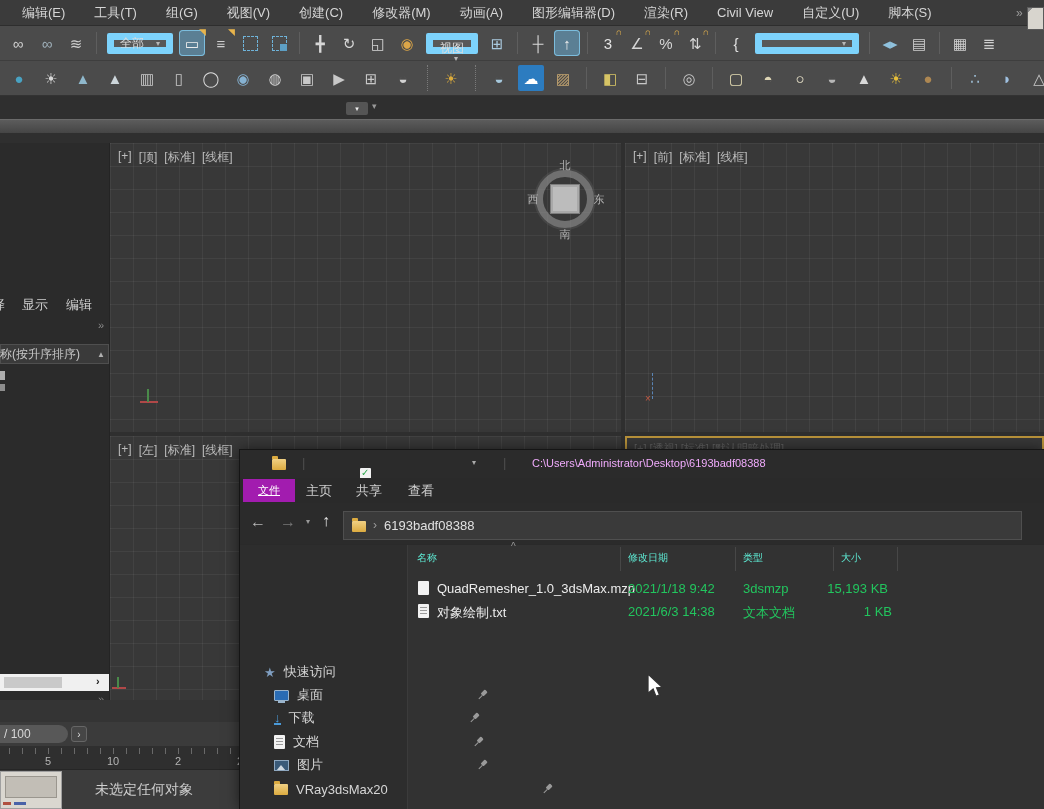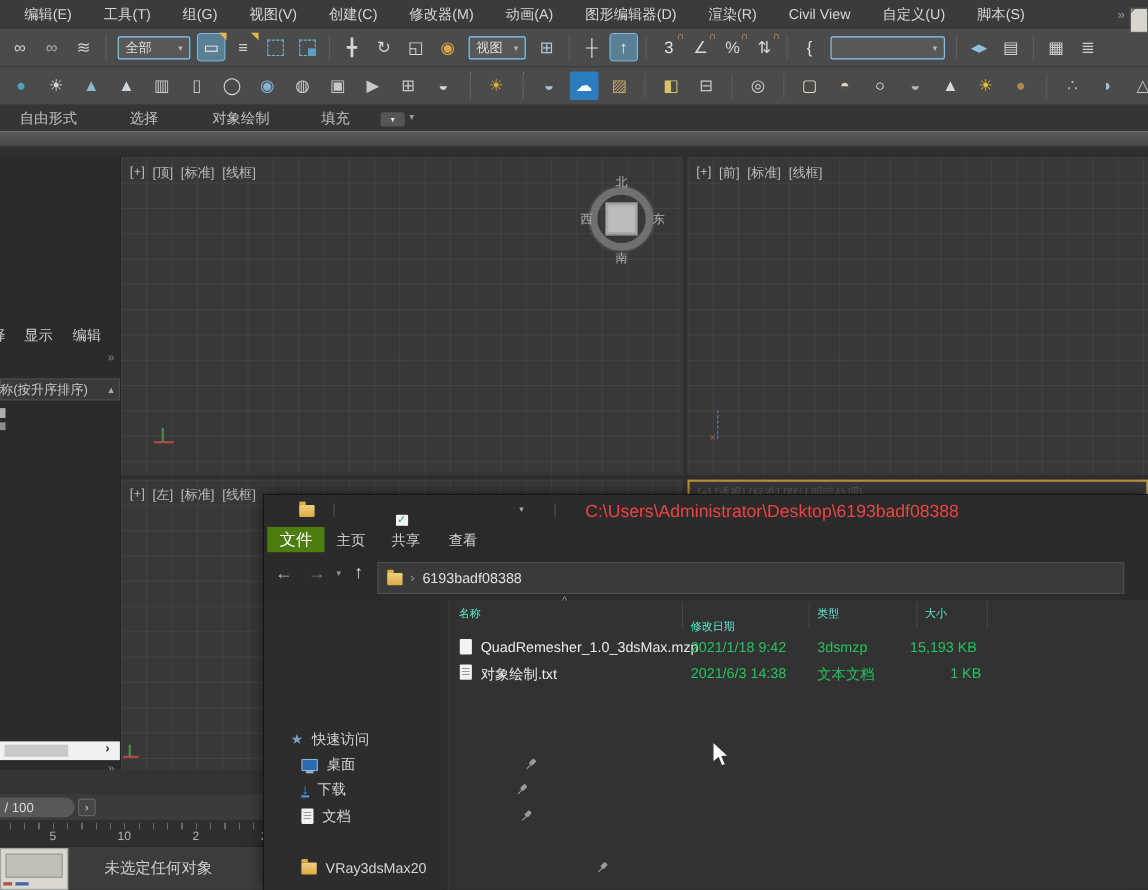--- a/index.html
+++ b/index.html
@@ -12,25 +12,25 @@
   .menu-overflow{color:#9a9a9a;font-size:12px;}
   .corner-box{left:1027px;top:7px;width:17px;height:23px;background:linear-gradient(135deg,#8a8a8a 0 3px,#d8d5ce 3px);border:1px solid #5a5a5a;}
   
   .tbar{display:flex;align-items:center;background:#4b4b4b;}
   .tbar1{left:0;top:26px;width:1044px;height:35px;gap:3px;padding-left:5px;border-bottom:1px solid #3e3e3e;}
   .tbar2{left:0;top:61px;width:1044px;height:35px;gap:6px;padding-left:6px;border-bottom:1px solid #333;}
   .tb-item{display:flex;align-items:center;justify-content:center;width:26px;height:26px;border-radius:3px;position:relative;flex:none;}
   .tb-item .g1{font-size:15px;line-height:1;}
   .tb-item .g2{position:absolute;right:-1px;top:-2px;font-size:9px;line-height:1;}
   .tb-item .dd-label,.tb-item .dd-caret{display:none;}
-  .tb-item[data-t="dd"]{width:auto;min-width:66px;height:21px;background:#585858;border:1px solid #7dd3fc;border-radius:2px;justify-content:space-between;padding:0 6px;margin:0 3px;}
+  .tb-item[data-t="dd"]{width:auto;min-width:66px;height:21px;background:#585858;border:7px solid #7dd3fc;border-radius:2px;justify-content:space-between;padding:0 6px;margin:0 3px;}
   .tb-item[data-t="dd"] .dd-label{display:block;font-size:12px;color:#ddd;min-height:14px;}
   .tb-item[data-t="dd"] .dd-caret{display:block;font-size:8px;color:#b8b8b8;margin-left:8px;}
   .tb-item[data-name="named-sets-dropdown"]{min-width:104px;}
-  .tb-item[data-name="reference-coordinate-dropdown"]{min-width:52px;}
+  .tb-item[data-name="reference-coordinate-dropdown"]{min-width:52px;flex-direction:column;}
   .tb-item[data-t="sep"]{width:9px;}
   .tb-item[data-t="sep"]::before{content:"";width:1px;height:22px;background:#5e5e5e;}
   .tb-item[data-t="dsep"]{width:10px;}
   .tb-item[data-t="dsep"]::before{content:"";width:0;height:26px;border-left:1px dotted #7a7a7a;}
   .tb-item[data-t="dash"]::before{content:"";width:13px;height:13px;border:1px dashed #6fb3d9;}
   .tb-item[data-t="dash2"]::before{content:"";width:13px;height:13px;border:1px dashed #6fb3d9;}
   .tb-item[data-t="dash2"]::after{content:"";position:absolute;width:7px;height:7px;background:#5d9fc4;right:5px;bottom:5px;}
   .tb-item[data-hl="1"]{background:#5b7f94;box-shadow:inset 0 0 0 1px #7cbddd;border-radius:4px;}
   .tb-item[data-hl="2"]{background:#2c7cc0;border-radius:2px;}
   
@@ -59,21 +59,21 @@
   .time-next{left:71px;top:726px;width:16px;height:16px;background:#464646;border:1px solid #666;border-radius:3px;color:#ddd;font-size:10px;display:flex;align-items:center;justify-content:center;}
   .ruler{left:0;top:746px;width:1044px;height:24px;background:#2f2f2f;border-bottom:1px solid #262626;background-image:repeating-linear-gradient(to right,#696969 0 1px,transparent 1px 13px);background-size:100% 6px;background-repeat:no-repeat;background-position:9px 2px;}
   .ruler-num{color:#b4b4b4;font-size:11px;transform:translateX(-50%);}
   .statusbar{left:0;top:770px;width:1044px;height:39px;background:#3c3c3c;}
   .mini-win{left:0;top:771px;width:62px;height:38px;background:#dad7d0;border:1px solid #a0a0a0;}
   .mini-inner{left:4px;top:4px;width:52px;height:22px;background:#c2beb6;border:1px solid #9a968e;}
   
   .explorer{left:240px;top:450px;width:804px;height:359px;background:#323232;box-shadow:0 0 14px rgba(0,0,0,.6);outline:1px solid #151515;z-index:50;overflow:hidden;}
   .ex-titlebar{left:0;top:0;width:804px;height:28px;background:#2b2b2b;}
   .ex-tabsbar{left:0;top:28px;width:804px;height:25px;background:#2a2a2a;}
-  .ex-file-tab{background:#4d7c0f;color:#fff;font-size:15px;display:flex;align-items:center;justify-content:center;}
+  .ex-file-tab{background:#a21caf;color:#fff;font-size:11px;display:flex;align-items:center;justify-content:center;text-decoration:underline;}
   .ex-tab{color:#cecece;font-size:13px;}
   .ex-navbar{left:0;top:53px;width:804px;height:42px;background:#2b2b2b;border-bottom:1px solid #2a2a2a;}
   .ex-addr{background:#3a3a3a;border:1px solid #4f4f4f;}
   .ex-sidebar{left:0;top:95px;width:168px;height:264px;background:#2d2d2d;border-right:1px solid #3b3b3b;}
   .ex-hcol{color:#5eead4;font-size:10px;}
   .ex-coldiv{width:1px;height:24px;background:#474747;}
   .ex-cell{font-size:13px;color:#22c55e;white-space:nowrap;}
   .ex-name{font-size:13px;color:#ececec;white-space:nowrap;}
   .side-row{position:absolute;left:0;width:168px;height:24px;display:flex;align-items:center;color:#d6d6d6;font-size:13px;white-space:nowrap;}
   
@@ -449,26 +449,20 @@
       <span class="g2" data-name="toolbar-icon-accent"></span>
 
     </div>
       <div class="tb-item" data-t="icon" data-name="gimbal-icon">
       <span class="g1" data-name="toolbar-icon-glyph" style="color: rgb(200, 200, 200);">△</span>
       <span class="g2" data-name="toolbar-icon-accent"></span>
 
     </div>
     </div>
 
-  <div class="abs ribbon-tabs" data-name="ribbon-tab-bar">
-    <span class="ribbon-tab" style="padding-left:18px;" data-name="ribbon-tab-freeform">自由形式</span>
-    <span class="ribbon-tab" style="padding-left:48px;" data-name="ribbon-tab-selection">选择</span>
-    <span class="ribbon-tab" style="padding-left:49px;" data-name="ribbon-tab-object-paint">对象绘制</span>
-    <span class="ribbon-tab" style="padding-left:47px;" data-name="ribbon-tab-populate">填充</span>
-  </div>
   <div class="abs ribbon-dd" data-name="ribbon-minimize-button">▾</div>
   <span class="abs ribbon-dd-caret" data-name="chevron-down-icon">▾</span>
   <div class="abs ribbon-bar" data-name="ribbon-collapsed-bar"></div>
 
   <div class="abs vp" style="left:110px;top:143px;width:511px;height:289px;" data-name="viewport-top"></div>
   <div class="abs vp" style="left:625px;top:143px;width:419px;height:289px;" data-name="viewport-front"></div>
   <div class="abs vp" style="left:110px;top:436px;width:511px;height:264px;" data-name="viewport-left"></div>
   <div class="abs vp-persp" style="left:625px;top:436px;width:419px;height:264px;" data-name="viewport-perspective-active"></div>
 
   <div class="abs vp-label" style="left:118px;top:149px;" data-name="viewport-top-label">
@@ -546,21 +540,21 @@
 
     <div class="abs ex-titlebar" data-name="explorer-title-bar">
       <div class="abs folder-ic" style="left:32px;top:9px;" data-name="explorer-app-folder-icon"></div>
       <span class="abs" style="left:62px;top:5px;color:#4e4e4e;font-size:13px;" data-name="qat-separator">|</span>
       <div class="abs doc-ic" style="left:120px;top:7px;" data-name="qat-properties-icon">
         <span class="abs" style="left:1px;top:-1px;color:#2fa84f;font-size:10px;font-weight:bold;" data-name="check-icon">✓</span>
       </div>
       <div class="abs folder-ic" style="left:178px;top:9px;" data-name="qat-new-folder-icon"></div>
       <span class="abs" style="left:232px;top:8px;color:#aaa;font-size:8px;" data-name="qat-customize-chevron">▾</span>
       <span class="abs" style="left:263px;top:5px;color:#4e4e4e;font-size:13px;" data-name="qat-separator">|</span>
-      <span class="abs" style="left:292px;top:7px;color:#ef4444;font-size:16px;white-space:nowrap;" data-name="window-title-path">C:\Users\Administrator\Desktop\6193badf08388</span>
+      <span class="abs" style="left:292px;top:7px;color:#f0abfc;font-size:11px;white-space:nowrap;" data-name="window-title-path">C:\Users\Administrator\Desktop\6193badf08388</span>
     </div>
 
     <div class="abs ex-tabsbar" data-name="explorer-ribbon-tabs">
       <div class="abs ex-file-tab" style="left:3px;top:1px;width:52px;height:23px;" data-name="tab-file">文件</div>
       <span class="abs ex-tab" style="left:66px;top:4px;" data-name="tab-home">主页</span>
       <span class="abs ex-tab" style="left:116px;top:4px;" data-name="tab-share">共享</span>
       <span class="abs ex-tab" style="left:168px;top:4px;" data-name="tab-view">查看</span>
     </div>
 
     <div class="abs ex-navbar" data-name="explorer-nav-bar">
@@ -588,31 +582,36 @@
       <div class="side-row" style="top:161px;padding-left:34px;gap:8px;" data-name="sidebar-item-downloads">
         <span class="dl-ic" data-name="download-icon">↓</span>
         <span data-name="sidebar-item-label">下载</span>
         <span class="abs pin-ic" style="left:146px;" data-name="pin-icon"></span>
       </div>
       <div class="side-row" style="top:185px;padding-left:34px;gap:8px;" data-name="sidebar-item-documents">
         <div class="doc-ic lines" data-name="document-icon"></div>
         <span data-name="sidebar-item-label">文档</span>
         <span class="abs pin-ic" style="left:146px;" data-name="pin-icon"></span>
       </div>
+      <div class="side-row" style="top:208px;padding-left:34px;gap:8px;" data-name="sidebar-item-pictures">
+        <div class="pic-ic" data-name="pictures-icon"></div>
+        <span data-name="sidebar-item-label">图片</span>
+        <span class="abs pin-ic" style="left:146px;" data-name="pin-icon"></span>
+      </div>
       <div class="side-row" style="top:232px;padding-left:34px;gap:8px;" data-name="sidebar-item-vray-folder">
         <div class="folder-ic" data-name="folder-icon"></div>
         <span data-name="sidebar-item-label">VRay3dsMax20</span>
         <span class="abs pin-ic" style="left:146px;" data-name="pin-icon"></span>
       </div>
 
     </div>
 
     <span class="abs ex-hcol" style="left:177px;top:101px;" data-name="column-header-name">名称</span>
     <span class="abs" style="left:271px;top:91px;color:#999;font-size:10px;" data-name="sort-ascending-icon">^</span>
-    <span class="abs ex-hcol" style="left:388px;top:101px;margin-top:12px;" data-name="column-header-date">修改日期</span>
+    <span class="abs ex-hcol" style="left:388px;top:101px;" data-name="column-header-date">修改日期</span>
     <span class="abs ex-hcol" style="left:503px;top:101px;" data-name="column-header-type">类型</span>
     <span class="abs ex-hcol" style="left:601px;top:101px;" data-name="column-header-size">大小</span>
     <div class="abs ex-coldiv" style="left:380px;top:97px;" data-name="column-divider"></div>
     <div class="abs ex-coldiv" style="left:495px;top:97px;" data-name="column-divider"></div>
     <div class="abs ex-coldiv" style="left:593px;top:97px;" data-name="column-divider"></div>
     <div class="abs ex-coldiv" style="left:657px;top:97px;" data-name="column-divider"></div>
 
     <div class="abs" style="left:170px;top:128px;width:634px;height:23px;" data-name="file-row">
       <div class="abs doc-ic" style="left:8px;top:3px;" data-name="file-icon"></div>
       <span class="abs ex-name" style="left:27px;top:3px;" data-name="file-name">QuadRemesher_1.0_3dsMax.mzp</span>

